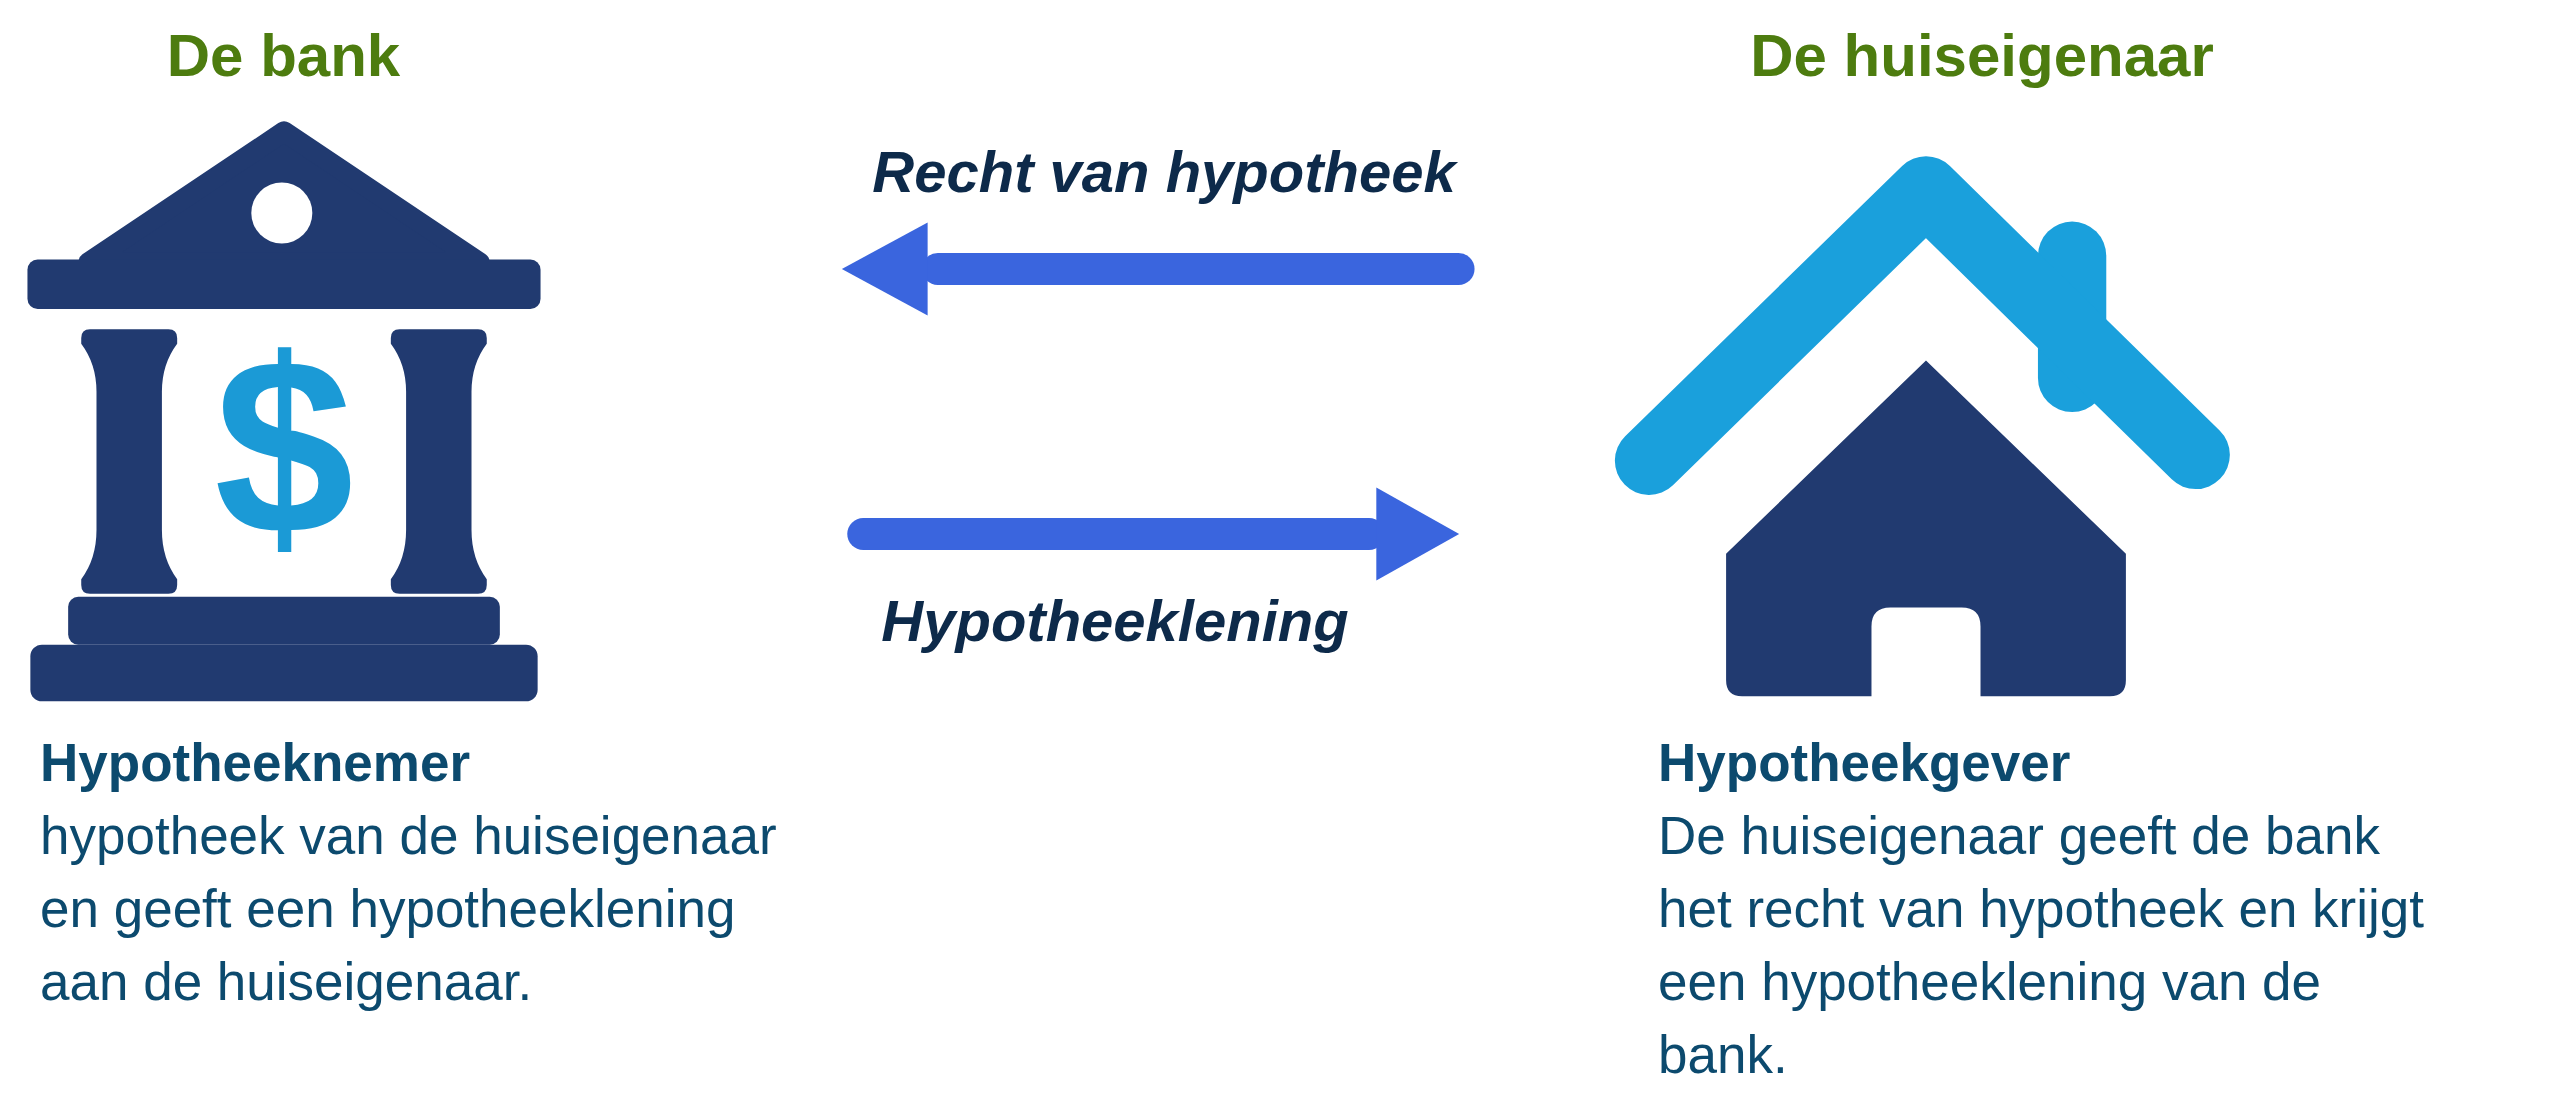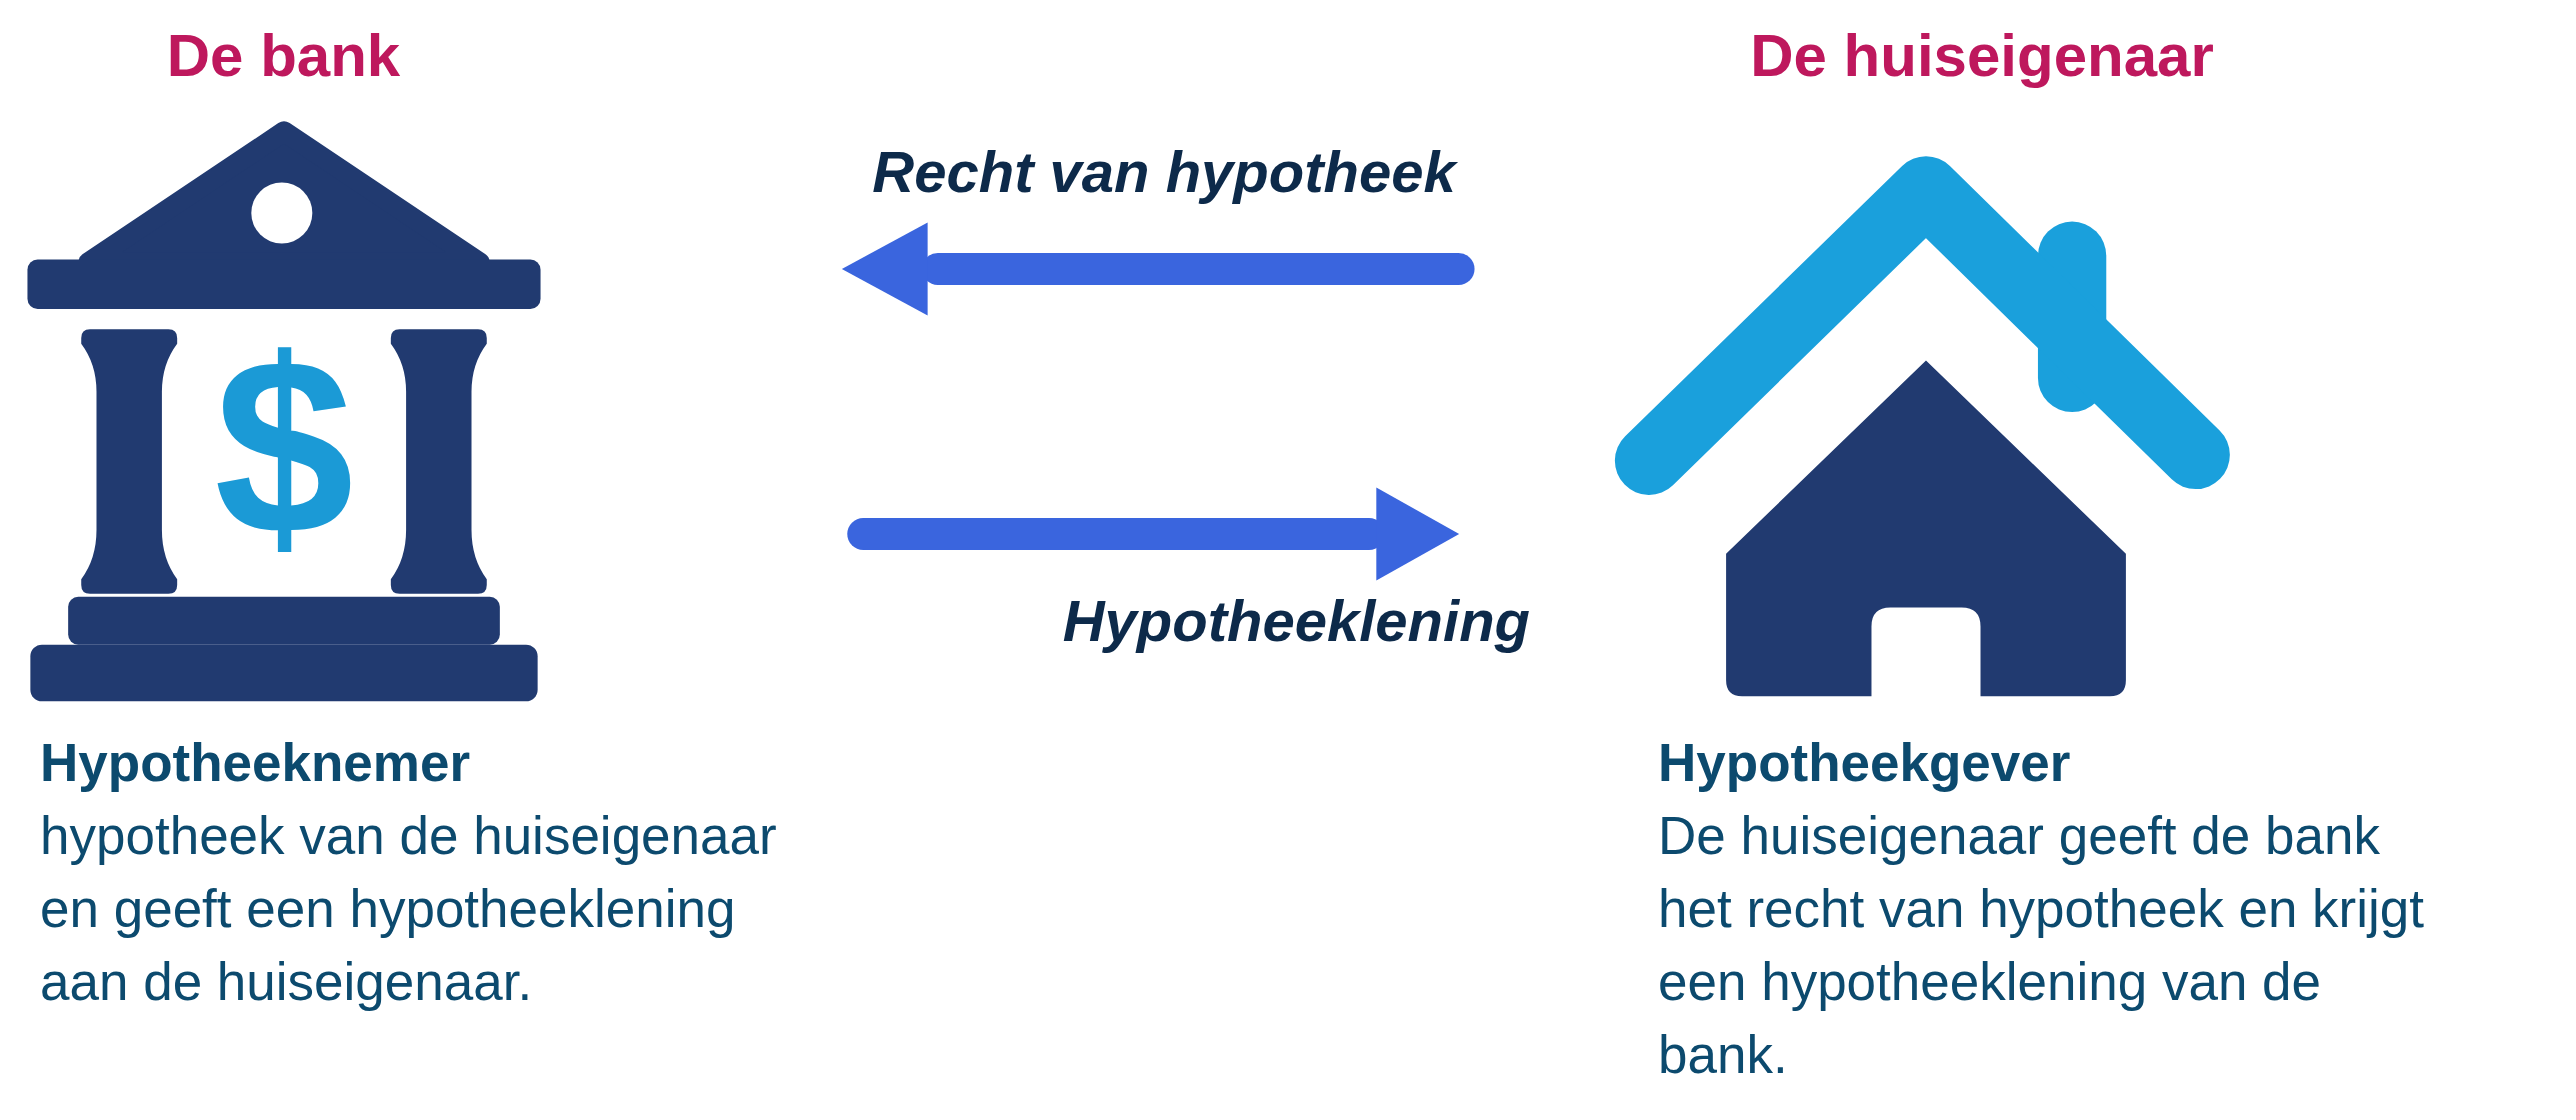--- a/index.html
+++ b/index.html
@@ -11,21 +11,21 @@
     font-family: "Liberation Sans", sans-serif;
     color: #0d2a4a;
     overflow: hidden;
   }
   .abs { position: absolute; }
   .entity-title {
     font-size: 60px;
     font-weight: bold;
     line-height: 1.2;
     text-align: center;
-    color: #be185d;
+    color: #4d7c0f;
     white-space: nowrap;
   }
   .arrow-label {
     font-size: 58px;
     font-weight: bold;
     font-style: italic;
     line-height: 1.2;
     text-align: center;
     color: #0d2a4a;
     white-space: nowrap;
@@ -79,21 +79,21 @@
   <svg class="abs" style="left:836px; top:218px;" width="640" height="102" viewBox="0 0 880 140" aria-hidden="true">
     <rect x="118" y="48" width="760" height="44" rx="22" fill="#3a65de"></rect>
     <polygon points="8,70 126,6 126,134" fill="#3a65de"></polygon>
   </svg>
 
   <svg class="abs" style="left:840px; top:483px;" width="625" height="102" viewBox="0 0 860 140" aria-hidden="true">
     <rect x="10" y="48" width="740" height="44" rx="22" fill="#3a65de"></rect>
     <polygon points="852,70 738,6 738,134" fill="#3a65de"></polygon>
   </svg>
 
-  <div class="abs arrow-label" style="left:890px; top:586px; width:640px;text-align:right;">Hypotheeklening</div>
+  <div class="abs arrow-label" style="left:795px; top:586px; width:640px;">Hypotheeklening</div>
 
   <div class="abs entity-title" style="left:1691px; top:20.4px; width:582px;">De huiseigenaar</div>
 
   <svg class="abs" style="left:1627px; top:138px;" width="582" height="567" viewBox="0 0 800 780" aria-hidden="true">
 
     <line x1="612" y1="162" x2="612" y2="330" stroke="#1aa0dc" stroke-width="94" stroke-linecap="round"></line>
 
     <path d="M 411 306 L 136 572 L 136 746 Q 136 768 158 768 L 336 768
              L 336 672 Q 336 646 362 646 L 460 646 Q 486 646 486 672
              L 486 768 L 664 768 Q 686 768 686 746 L 686 572 Z" fill="#213a70"></path>

